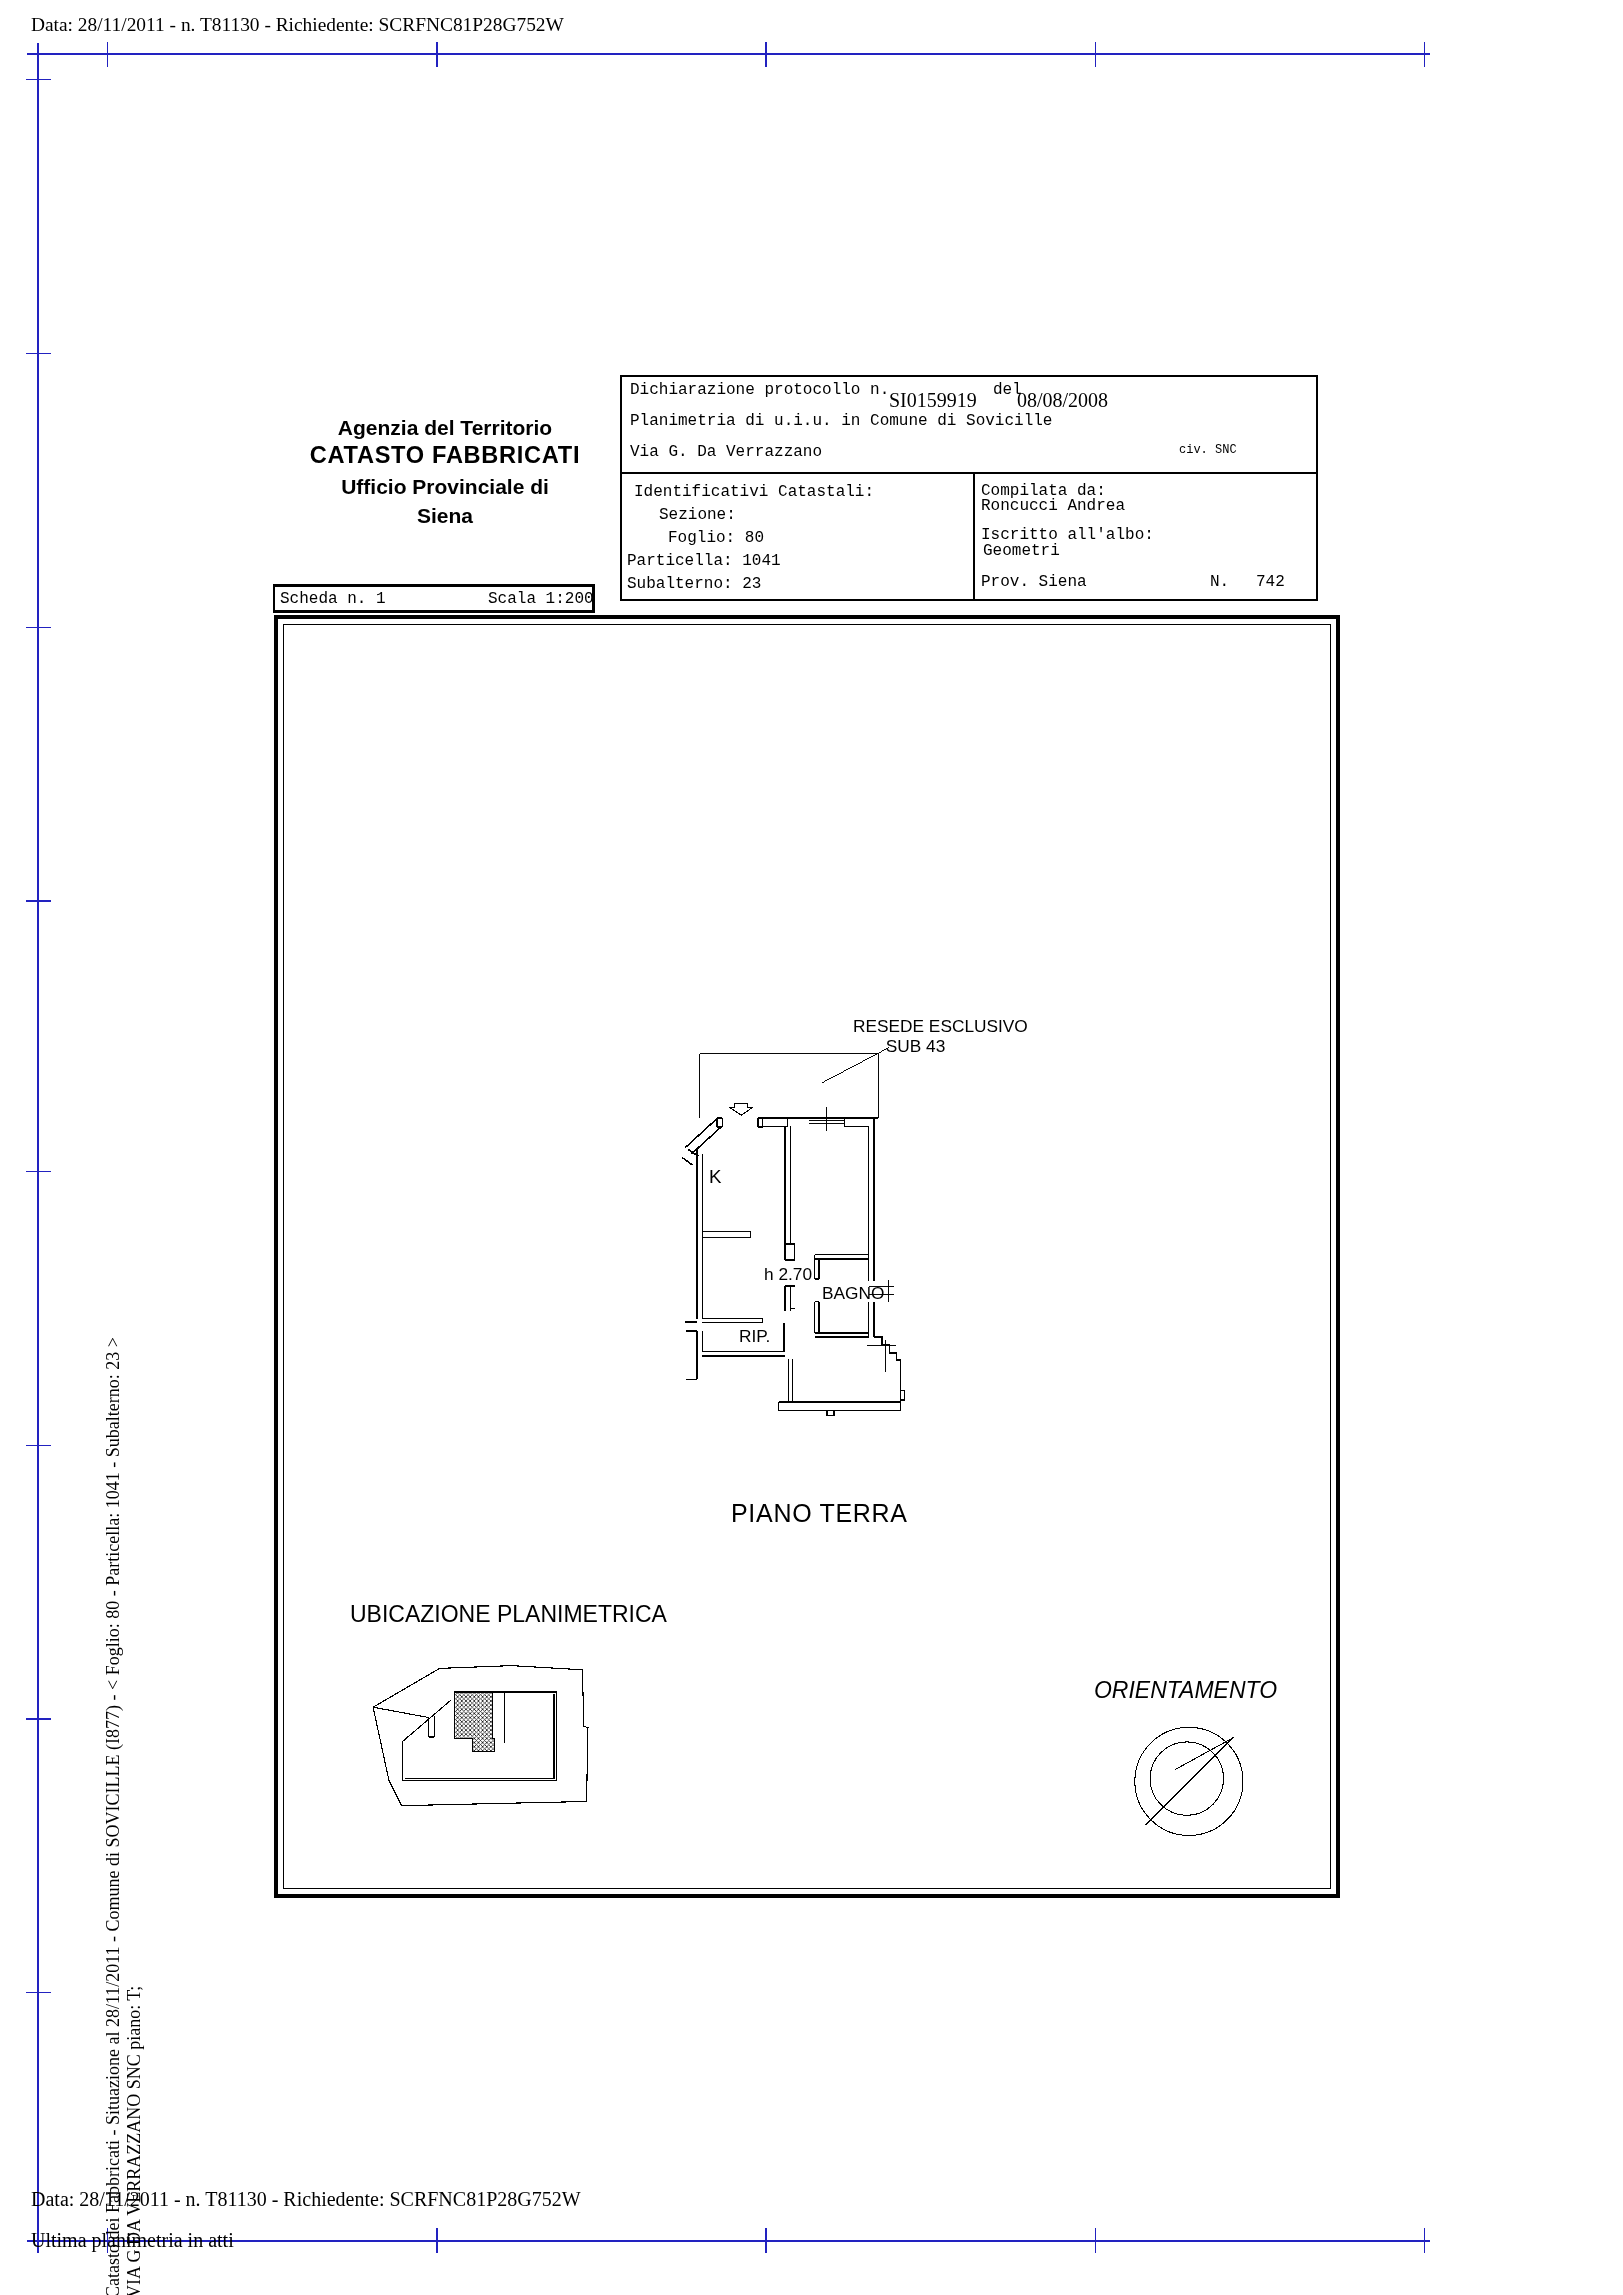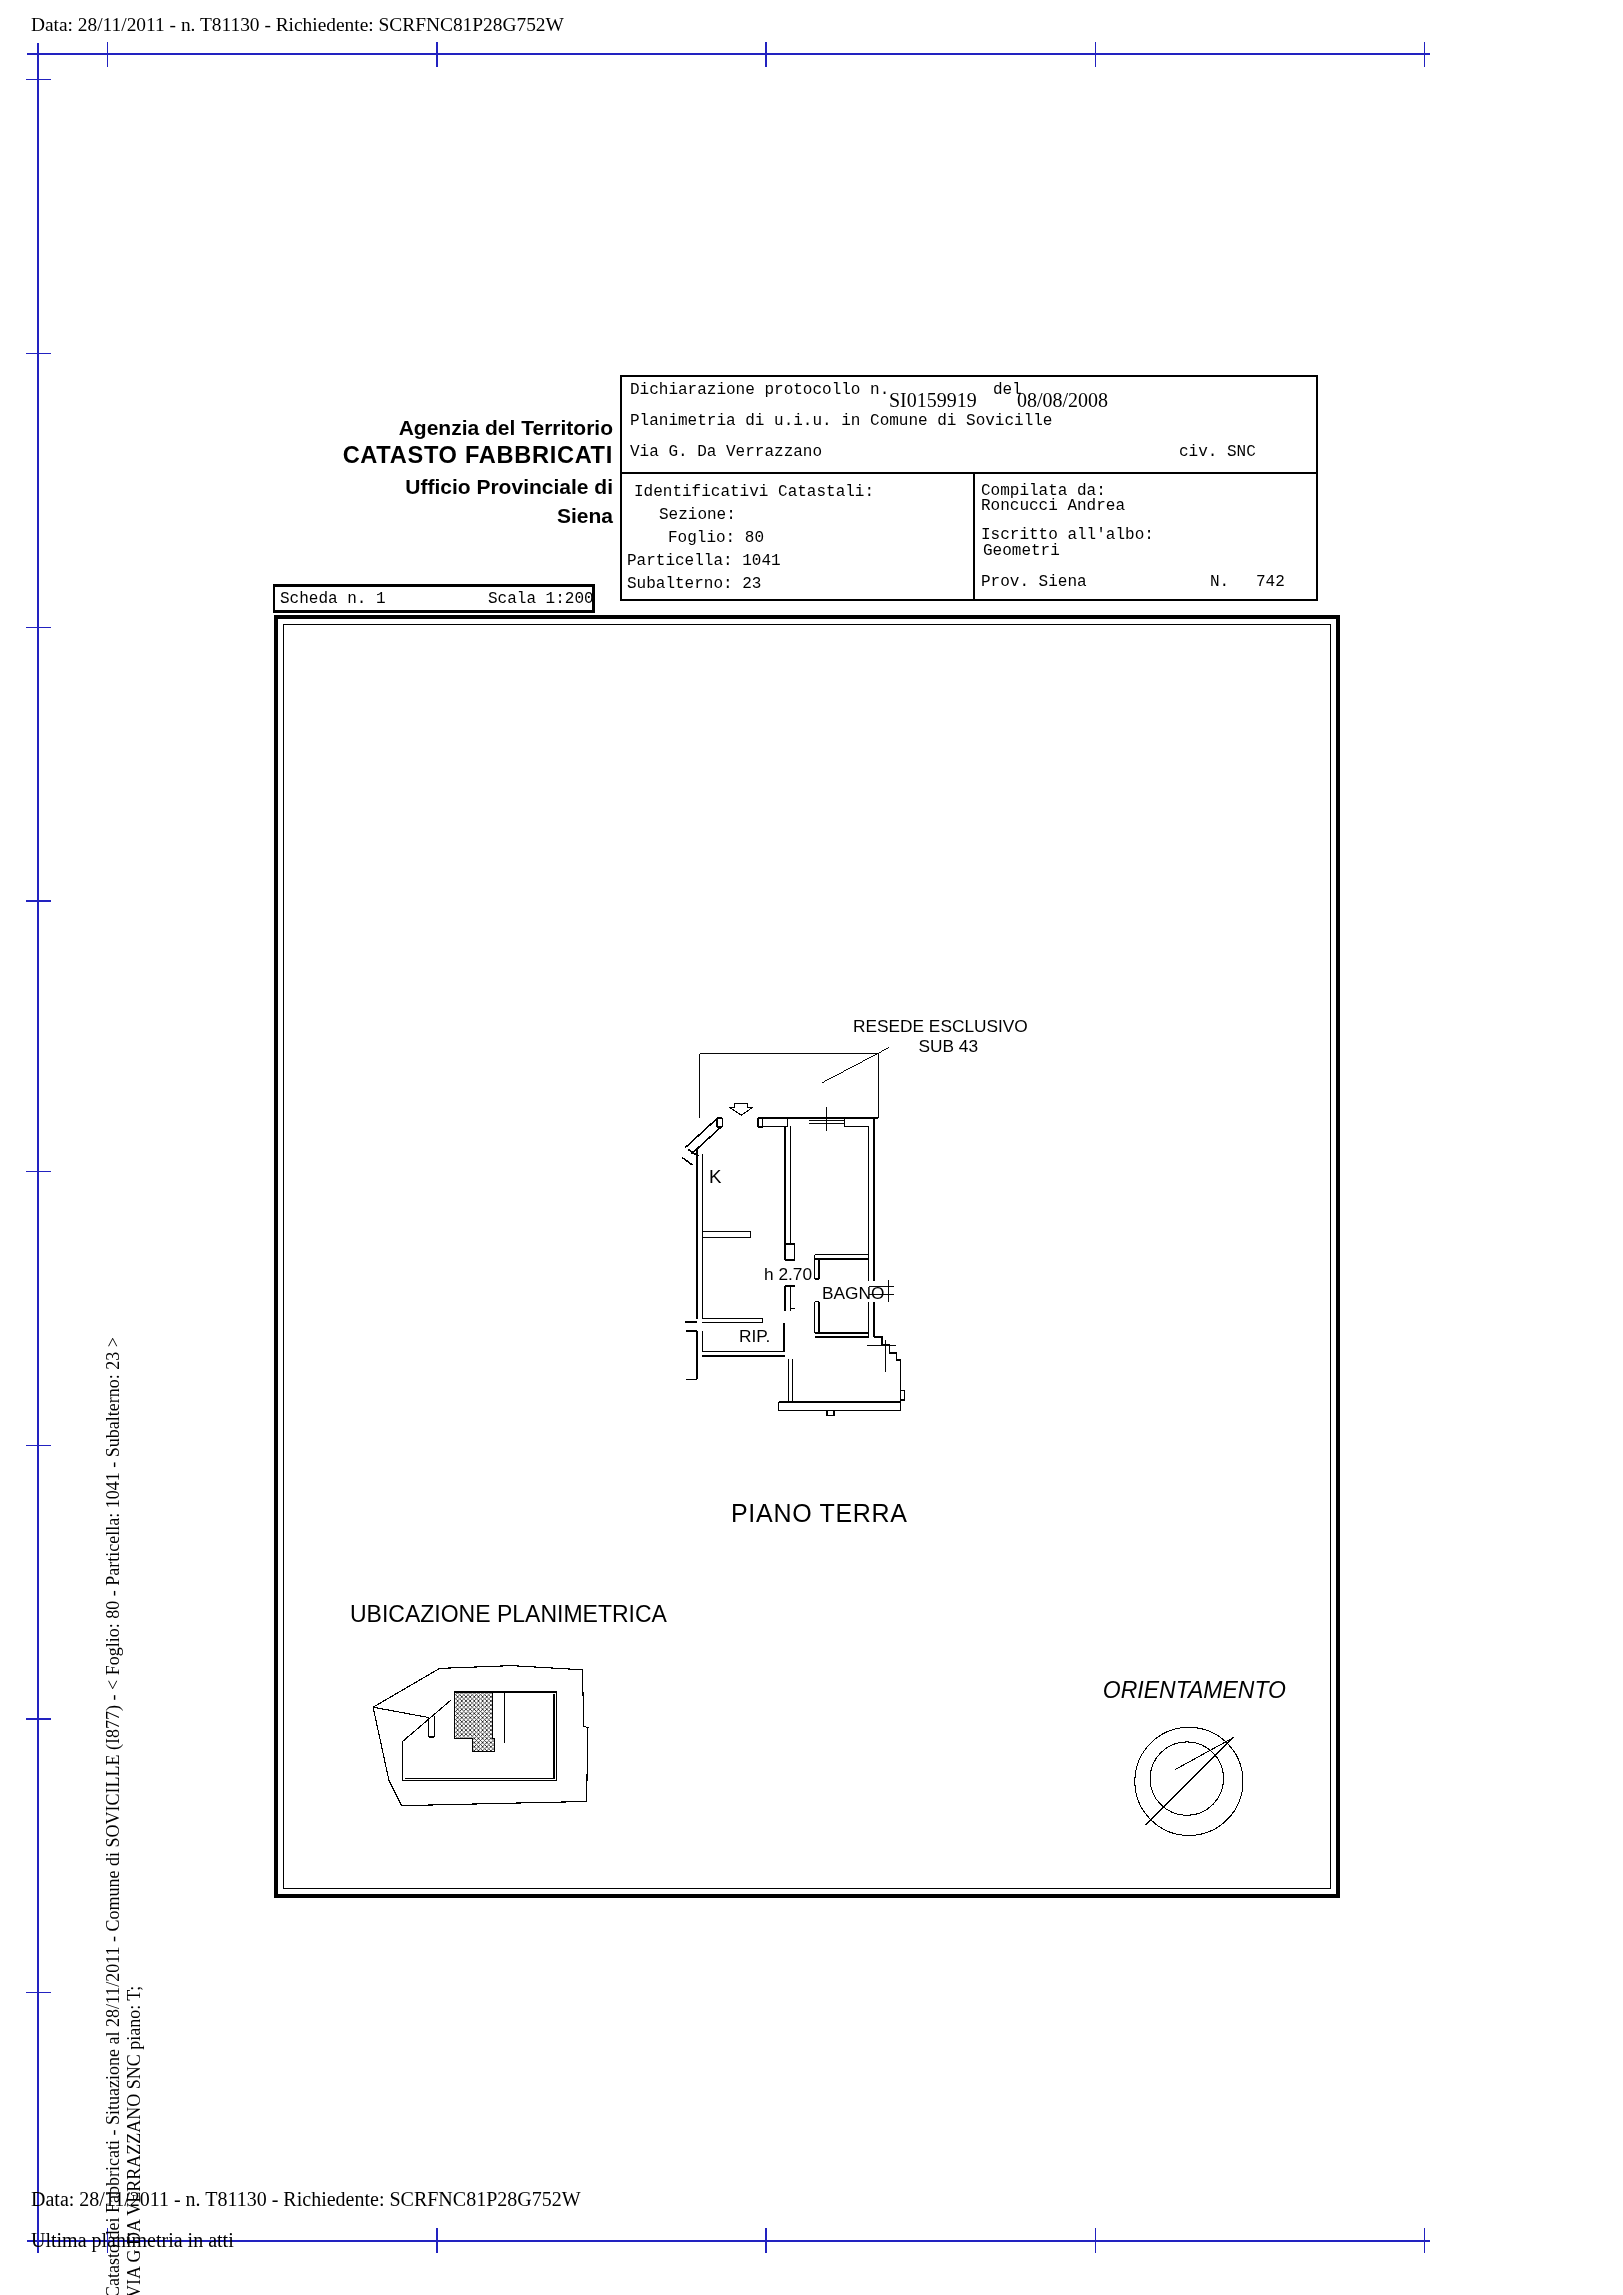--- a/index.html
+++ b/index.html
@@ -2,21 +2,21 @@
 <html style="--blue: #2222c0;font-size:11px"><head>
 <meta charset="utf-8">
 <style>
   html,body{margin:0;padding:0;background:#ffffff;}
   .page{position:relative;width:1430px;height:2295px;background:#fff;overflow:hidden;
         font-family:"Liberation Sans",sans-serif;color:#000;}
   .abs{position:absolute;white-space:nowrap;line-height:1;}
   .serif{font-family:"Liberation Serif",serif;}
   .mono{font-family:"Liberation Mono","DejaVu Sans Mono",monospace;}
   .sans{font-family:"Liberation Sans",sans-serif;}
-  .ctr{text-align:right;}
+  .ctr{text-align:center;}
   .blue{color:var(--blue,#2222c0);}
   .rot-ccw{transform:rotate(-90deg);transform-origin:0 0;}
   .rot-cw{transform:rotate(90deg);transform-origin:0 0;}
   svg.layer{position:absolute;left:0;top:0;}
 </style>
 </head>
 <body>
 
 <div class="page">
 
@@ -127,21 +127,21 @@
 
   <span class="abs mono" style="left:280px;top:591px;font-size:16px;">Scheda n. 1</span>
   <span class="abs mono" style="left:452px;top:591px;font-size:16px;margin-left:36px;">Scala 1:200</span>
 
   <span class="abs mono" style="left:630px;top:382px;font-size:16px;">Dichiarazione protocollo n.</span>
   <span class="abs serif" style="left:889px;top:390px;font-size:20px;">SI0159919</span>
   <span class="abs mono" style="left:993px;top:382px;font-size:16px;">del</span>
   <span class="abs serif" style="left:1017px;top:390px;font-size:20px;">08/08/2008</span>
   <span class="abs mono" style="left:630px;top:413px;font-size:16px;">Planimetria di u.i.u. in Comune di Sovicille</span>
   <span class="abs mono" style="left:630px;top:444px;font-size:16px;">Via G. Da Verrazzano</span>
-  <span class="abs mono" style="left:1179px;top:444px;font-size:16px;">civ. SNC</span>
+  <span class="abs mono" style="left:1179px;top:444px;font-size:12px;">civ. SNC</span>
 
   <span class="abs mono" style="left:634px;top:484px;font-size:16px;">Identificativi Catastali:</span>
   <span class="abs mono" style="left:659px;top:507px;font-size:16px;">Sezione:</span>
   <span class="abs mono" style="left:668px;top:530px;font-size:16px;">Foglio: 80</span>
   <span class="abs mono" style="left:627px;top:553px;font-size:16px;">Particella: 1041</span>
   <span class="abs mono" style="left:627px;top:576px;font-size:16px;">Subalterno: 23</span>
 
   <span class="abs mono" style="left:981px;top:483px;font-size:16px;">Compilata da:</span>
   <span class="abs mono" style="left:981px;top:498px;font-size:16px;">Roncucci Andrea</span>
   <span class="abs mono" style="left:981px;top:527px;font-size:16px;">Iscritto all'albo:</span>

